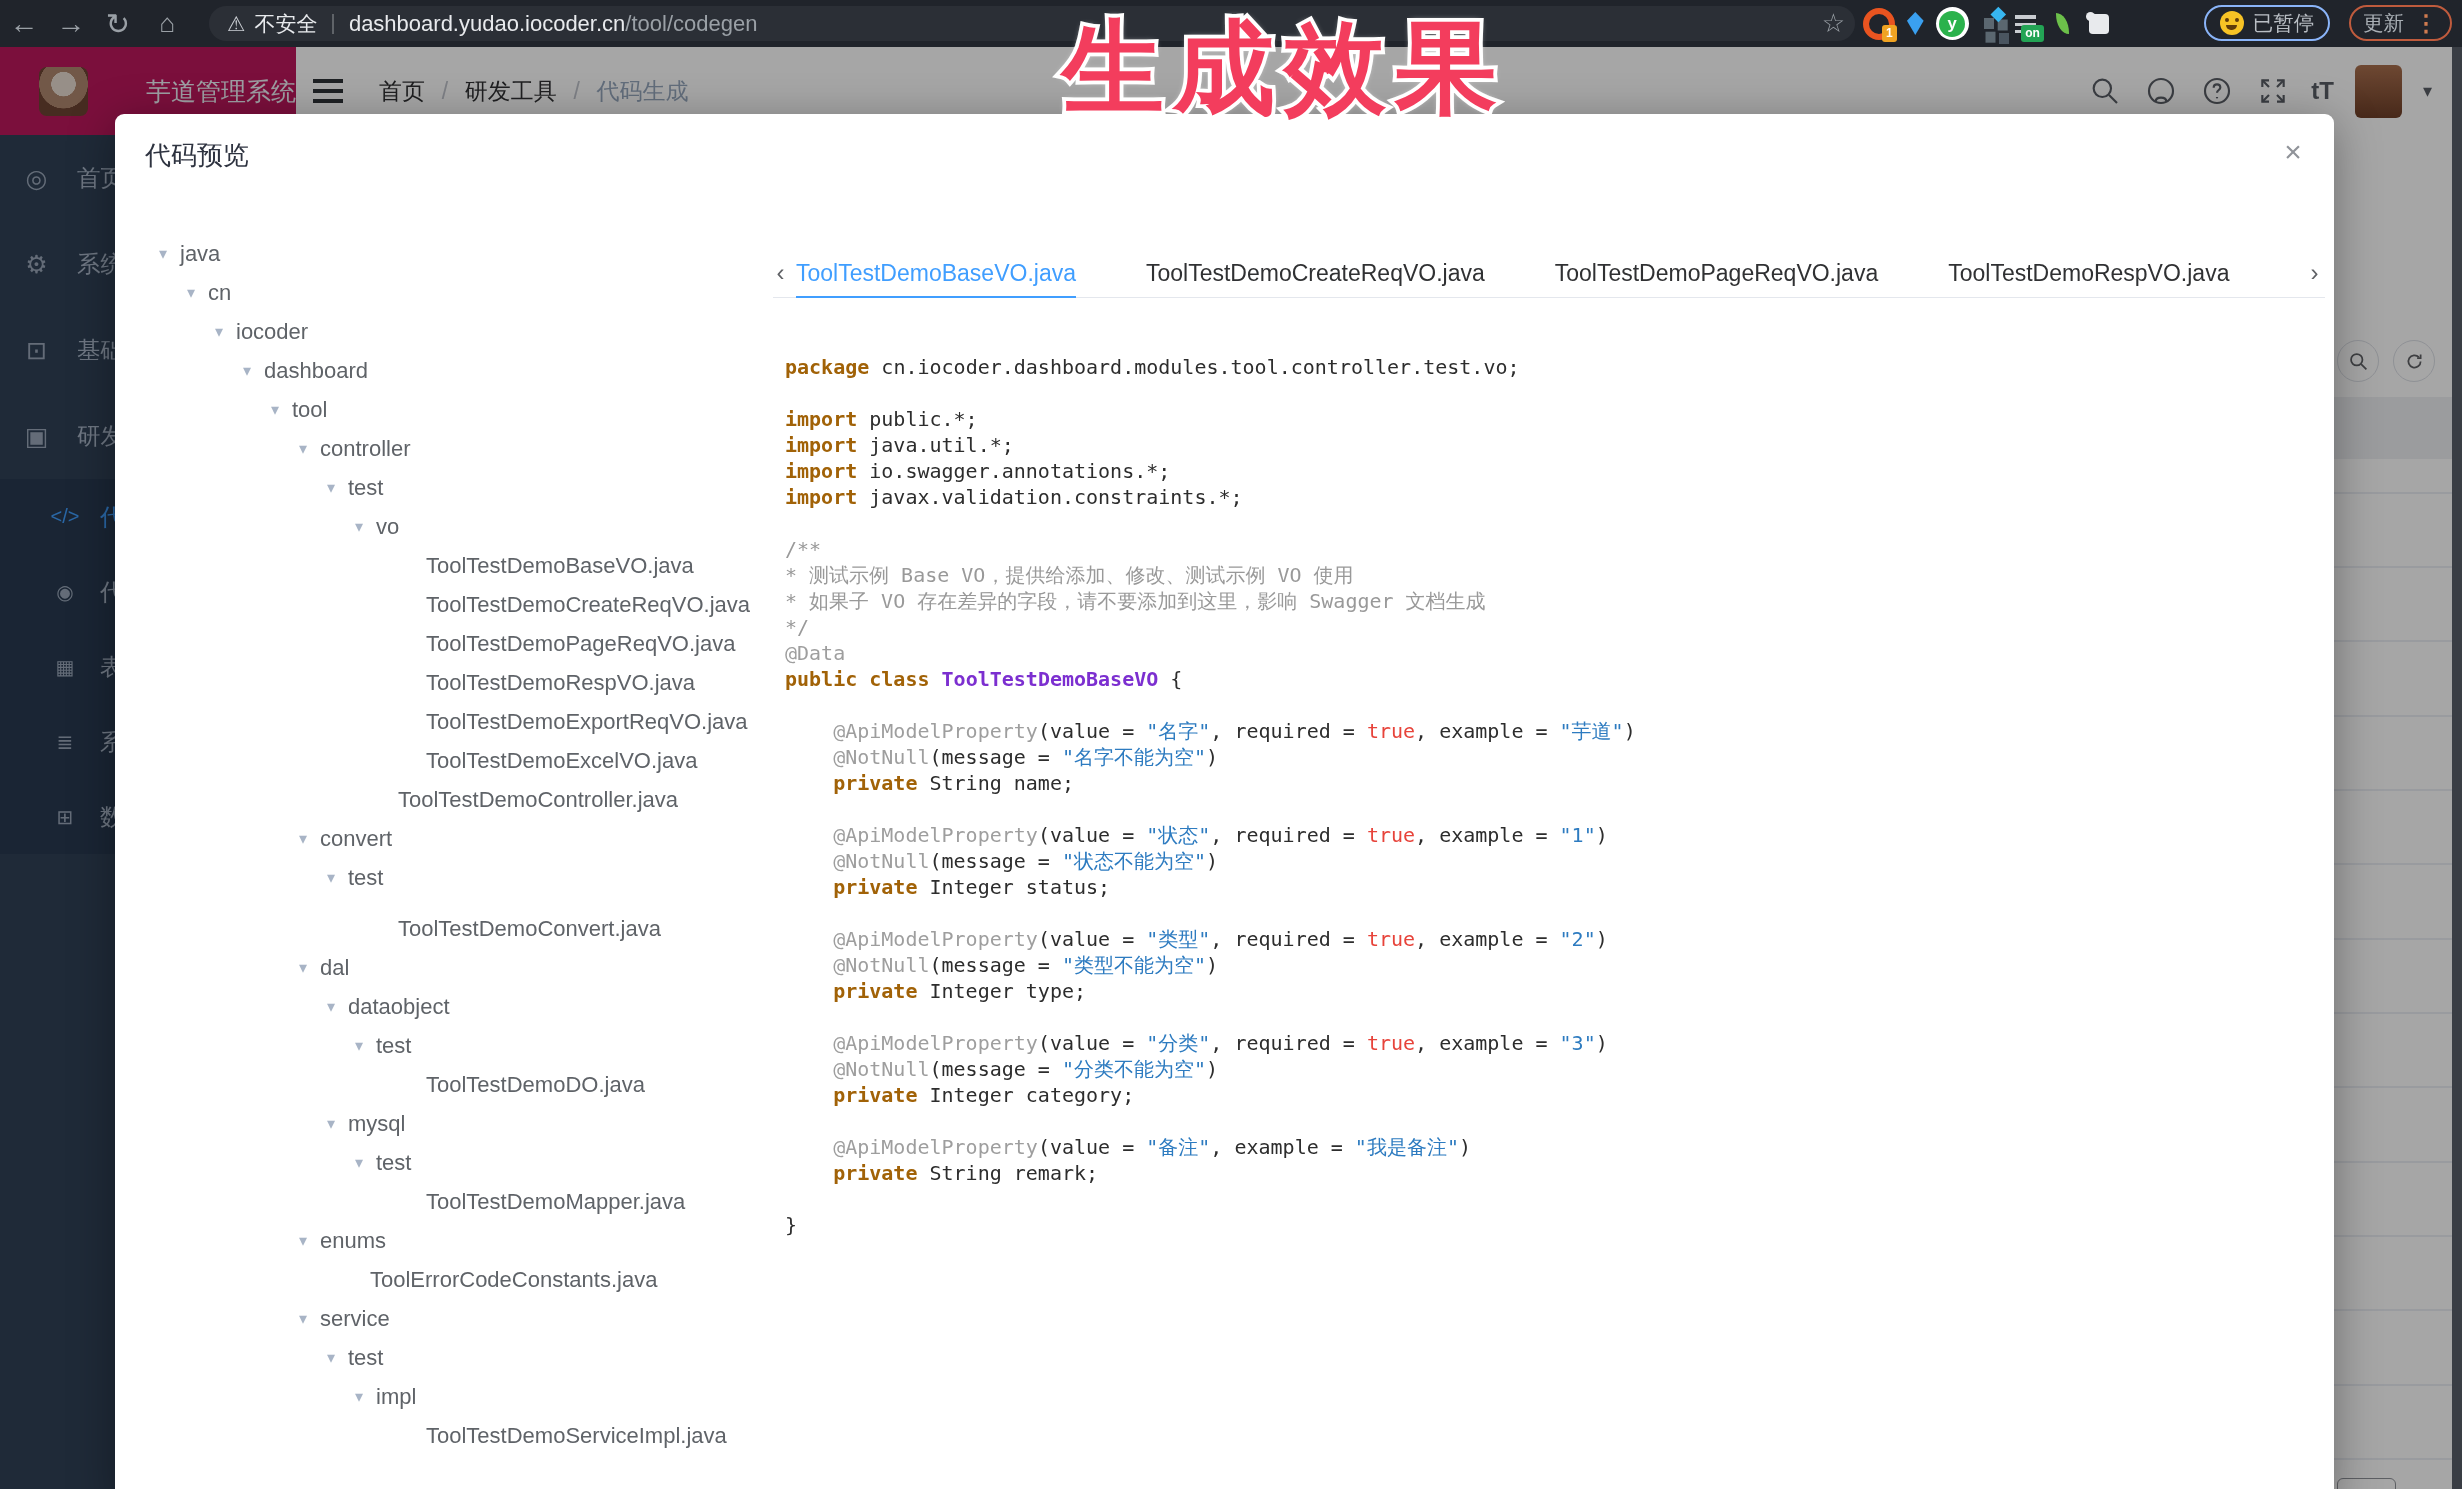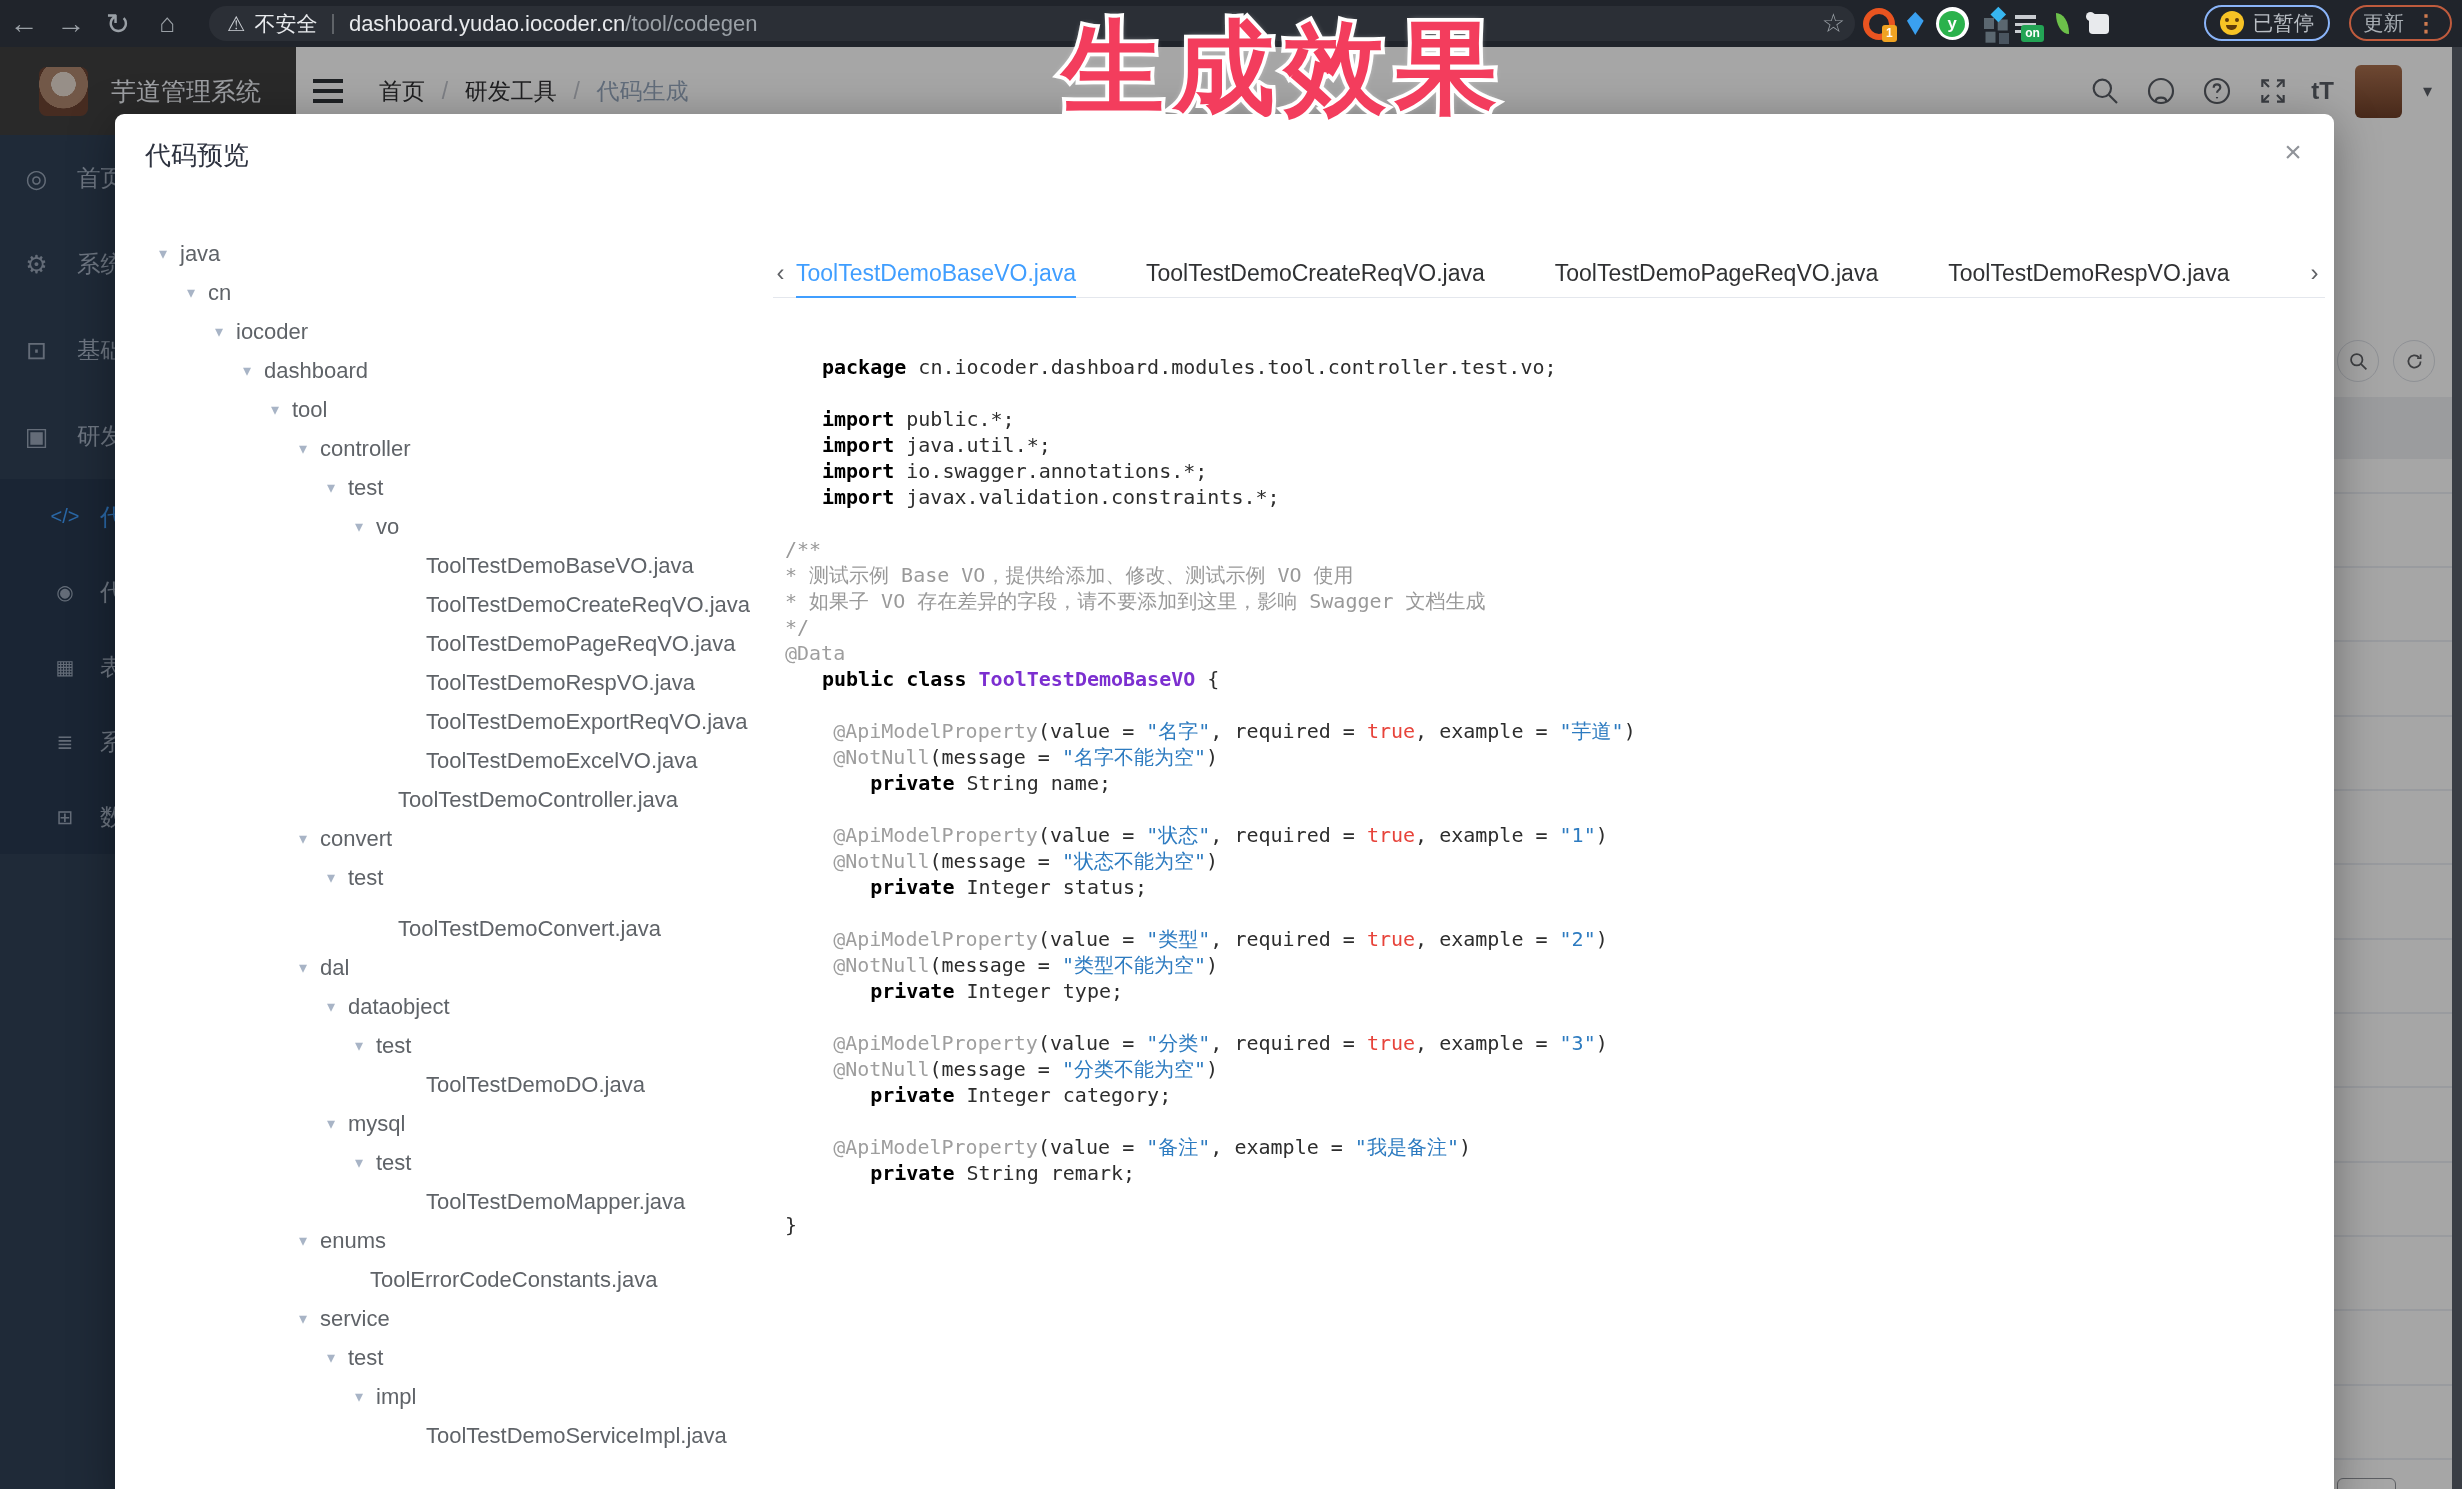--- a/index.html
+++ b/index.html
@@ -55,22 +55,22 @@
   .paused-txt { color:#b9bec4; font-size:20.5px; }
   .update-pill { position:absolute; left:2349px; top:5.3px; height:36px; border:2.3px solid #bf5b3d; border-radius:20px;
                display:flex; align-items:center; gap:10.6px; padding:0 12px; }
   .update-txt { color:#aab0b6; font-size:20.5px; }
   .update-dots { color:#d07b50; font-size:23px; font-weight:bold; }
   .update-dots::before{content:"⋮";}
 
   
   .app { position:absolute; left:0; top:47px; width:2462px; height:1443px; background:#fff; }
   .app-header { position:absolute; left:0; top:0; width:2462px; height:88px; background:#fff; }
-  .logo-block { position:absolute; left:0; top:0; width:296px; height:88px; background:#404040;
-                display:flex; align-items:center; padding-left:39px; gap:23px; }
+  .logo-block { position:absolute; left:0; top:0; width:296px; height:88px; background:#be185d;
+                display:flex; align-items:center; padding-left:39px; gap:23px;justify-content:space-between; }
   .logo-img { width:49px; height:49px; border-radius:7.6px;
               background:radial-gradient(circle at 50% 35%, #e8dcd2 0 30%, #b0886f 31% 60%, #6e4434 61%); }
   .logo-title { color:#f2f5fa; font-size:25px; }
   .hamburger-ic { position:absolute; left:313px; top:32px; width:30px; height:24px;
               background:linear-gradient(#2f3338 0 3.8px, transparent 3.8px 10px, #2f3338 10px 13.7px, transparent 13.7px 20.5px, #2f3338 20.5px 24px); }
   .breadcrumb { position:absolute; left:379px; top:0; height:88px; display:flex; align-items:center; gap:16.7px;
               font-size:23px; }
   .crumb { color:#303133; } .crumb-sep { color:#c0c4cc; } .crumb-cur { color:#97a8be; }
   .hdr-icons { position:absolute; right:0; top:0; height:88px; display:flex; align-items:center; gap:21px;
                padding-right:30px; color:#5a5e66; }
@@ -126,21 +126,21 @@
   .tab.active { color:#409eff; }
   .tab.active::after { content:""; position:absolute; left:0; right:0; bottom:-1.5px; height:3.8px; background:#409eff; }
   .tab-chevron { position:absolute; top:0; height:50px; width:21px; display:flex; align-items:center;
                  justify-content:center; color:#606266; font-size:24px; }
   .tab-prev { left:-3px; } .tab-prev::before{content:"‹";}
   .tab-next { right:0; } .tab-next::before{content:"›";}
 
   .code-pane { position:absolute; left:670px; top:240px; right:9px; bottom:0; overflow:hidden;
                font-family:"DejaVu Sans Mono", monospace; font-size:20px; line-height:26px; }
   .cl { white-space:pre; }
-  .tk-k { color:#000000; font-weight:bold;margin-left:37px; }
+  .tk-k { color:#a16207; font-weight:bold; }
   .tk-r { color:#e7433a; }
   .tk-s { color:#2d7bc0; }
   .tk-a { color:#9e9e9e; }
   .tk-c { color:#999999; }
   .tk-t { color:#7c2fd0; font-weight:bold; }
   .tk-p { color:#2d2d2d; }
 
   
   .annotation { position:absolute; left:1062px; top:10.6px; z-index:50; font-size:102px; line-height:114px;
                 font-weight:bold; letter-spacing:9px; color:#f33d5d; }

